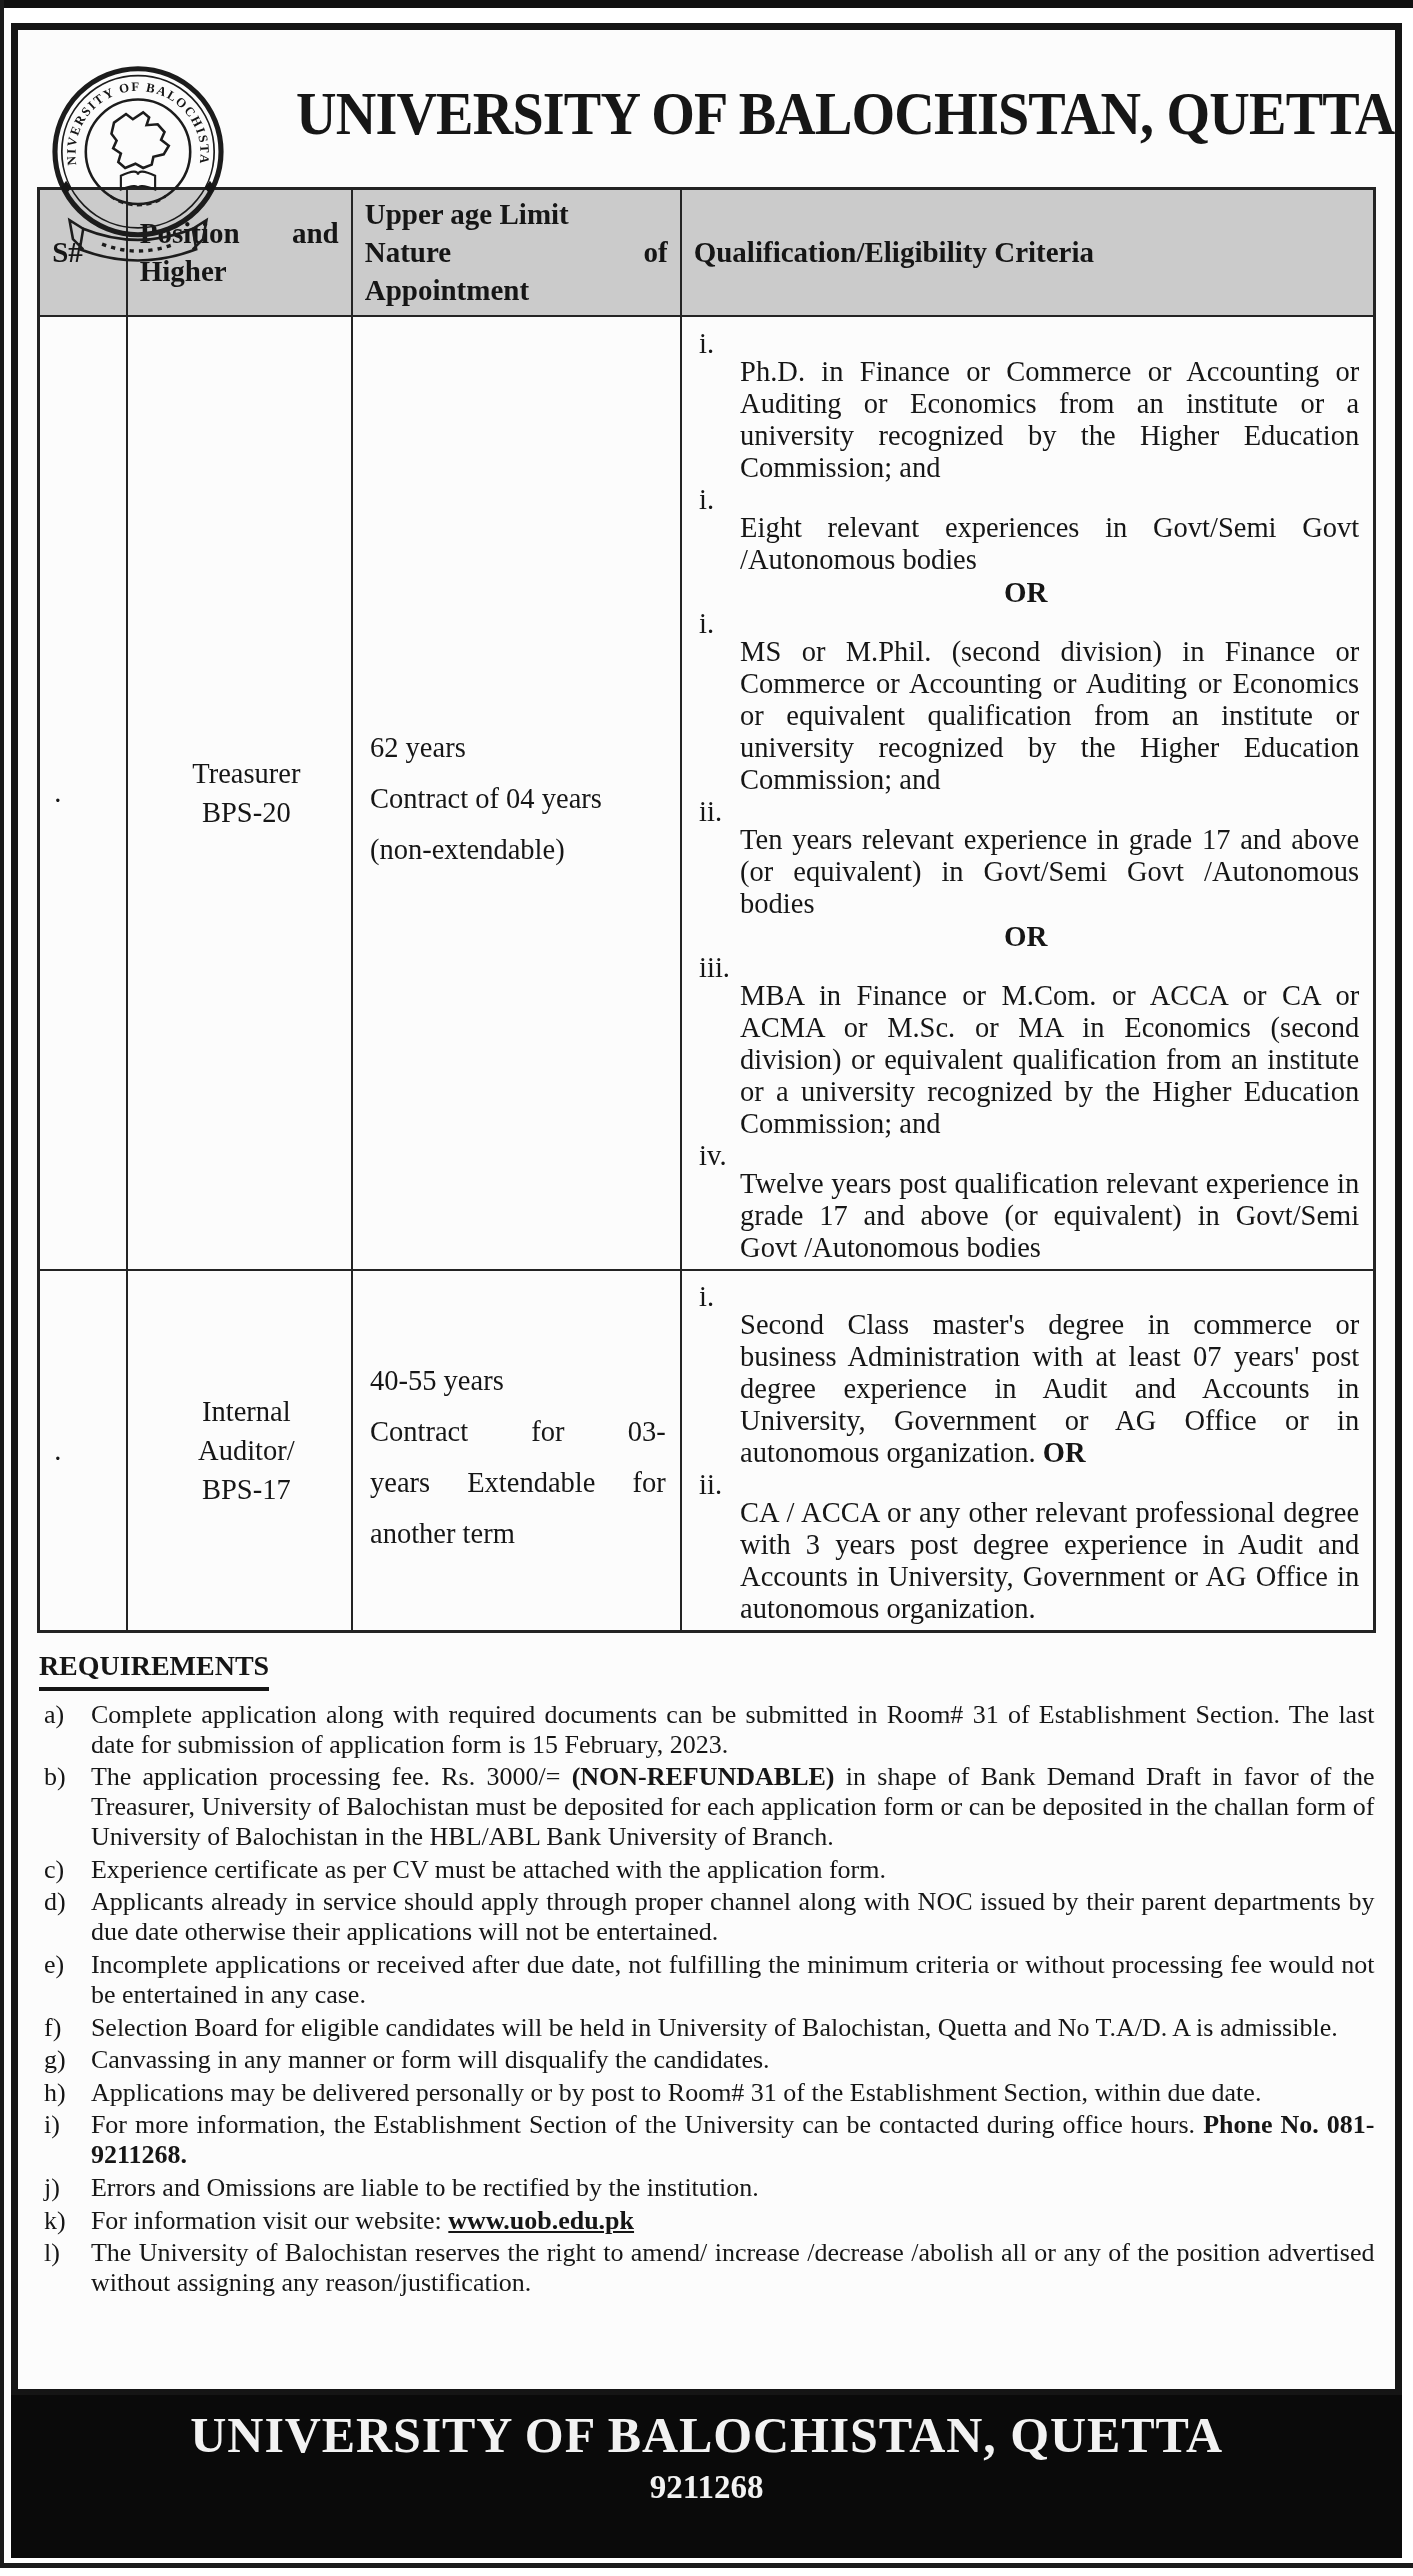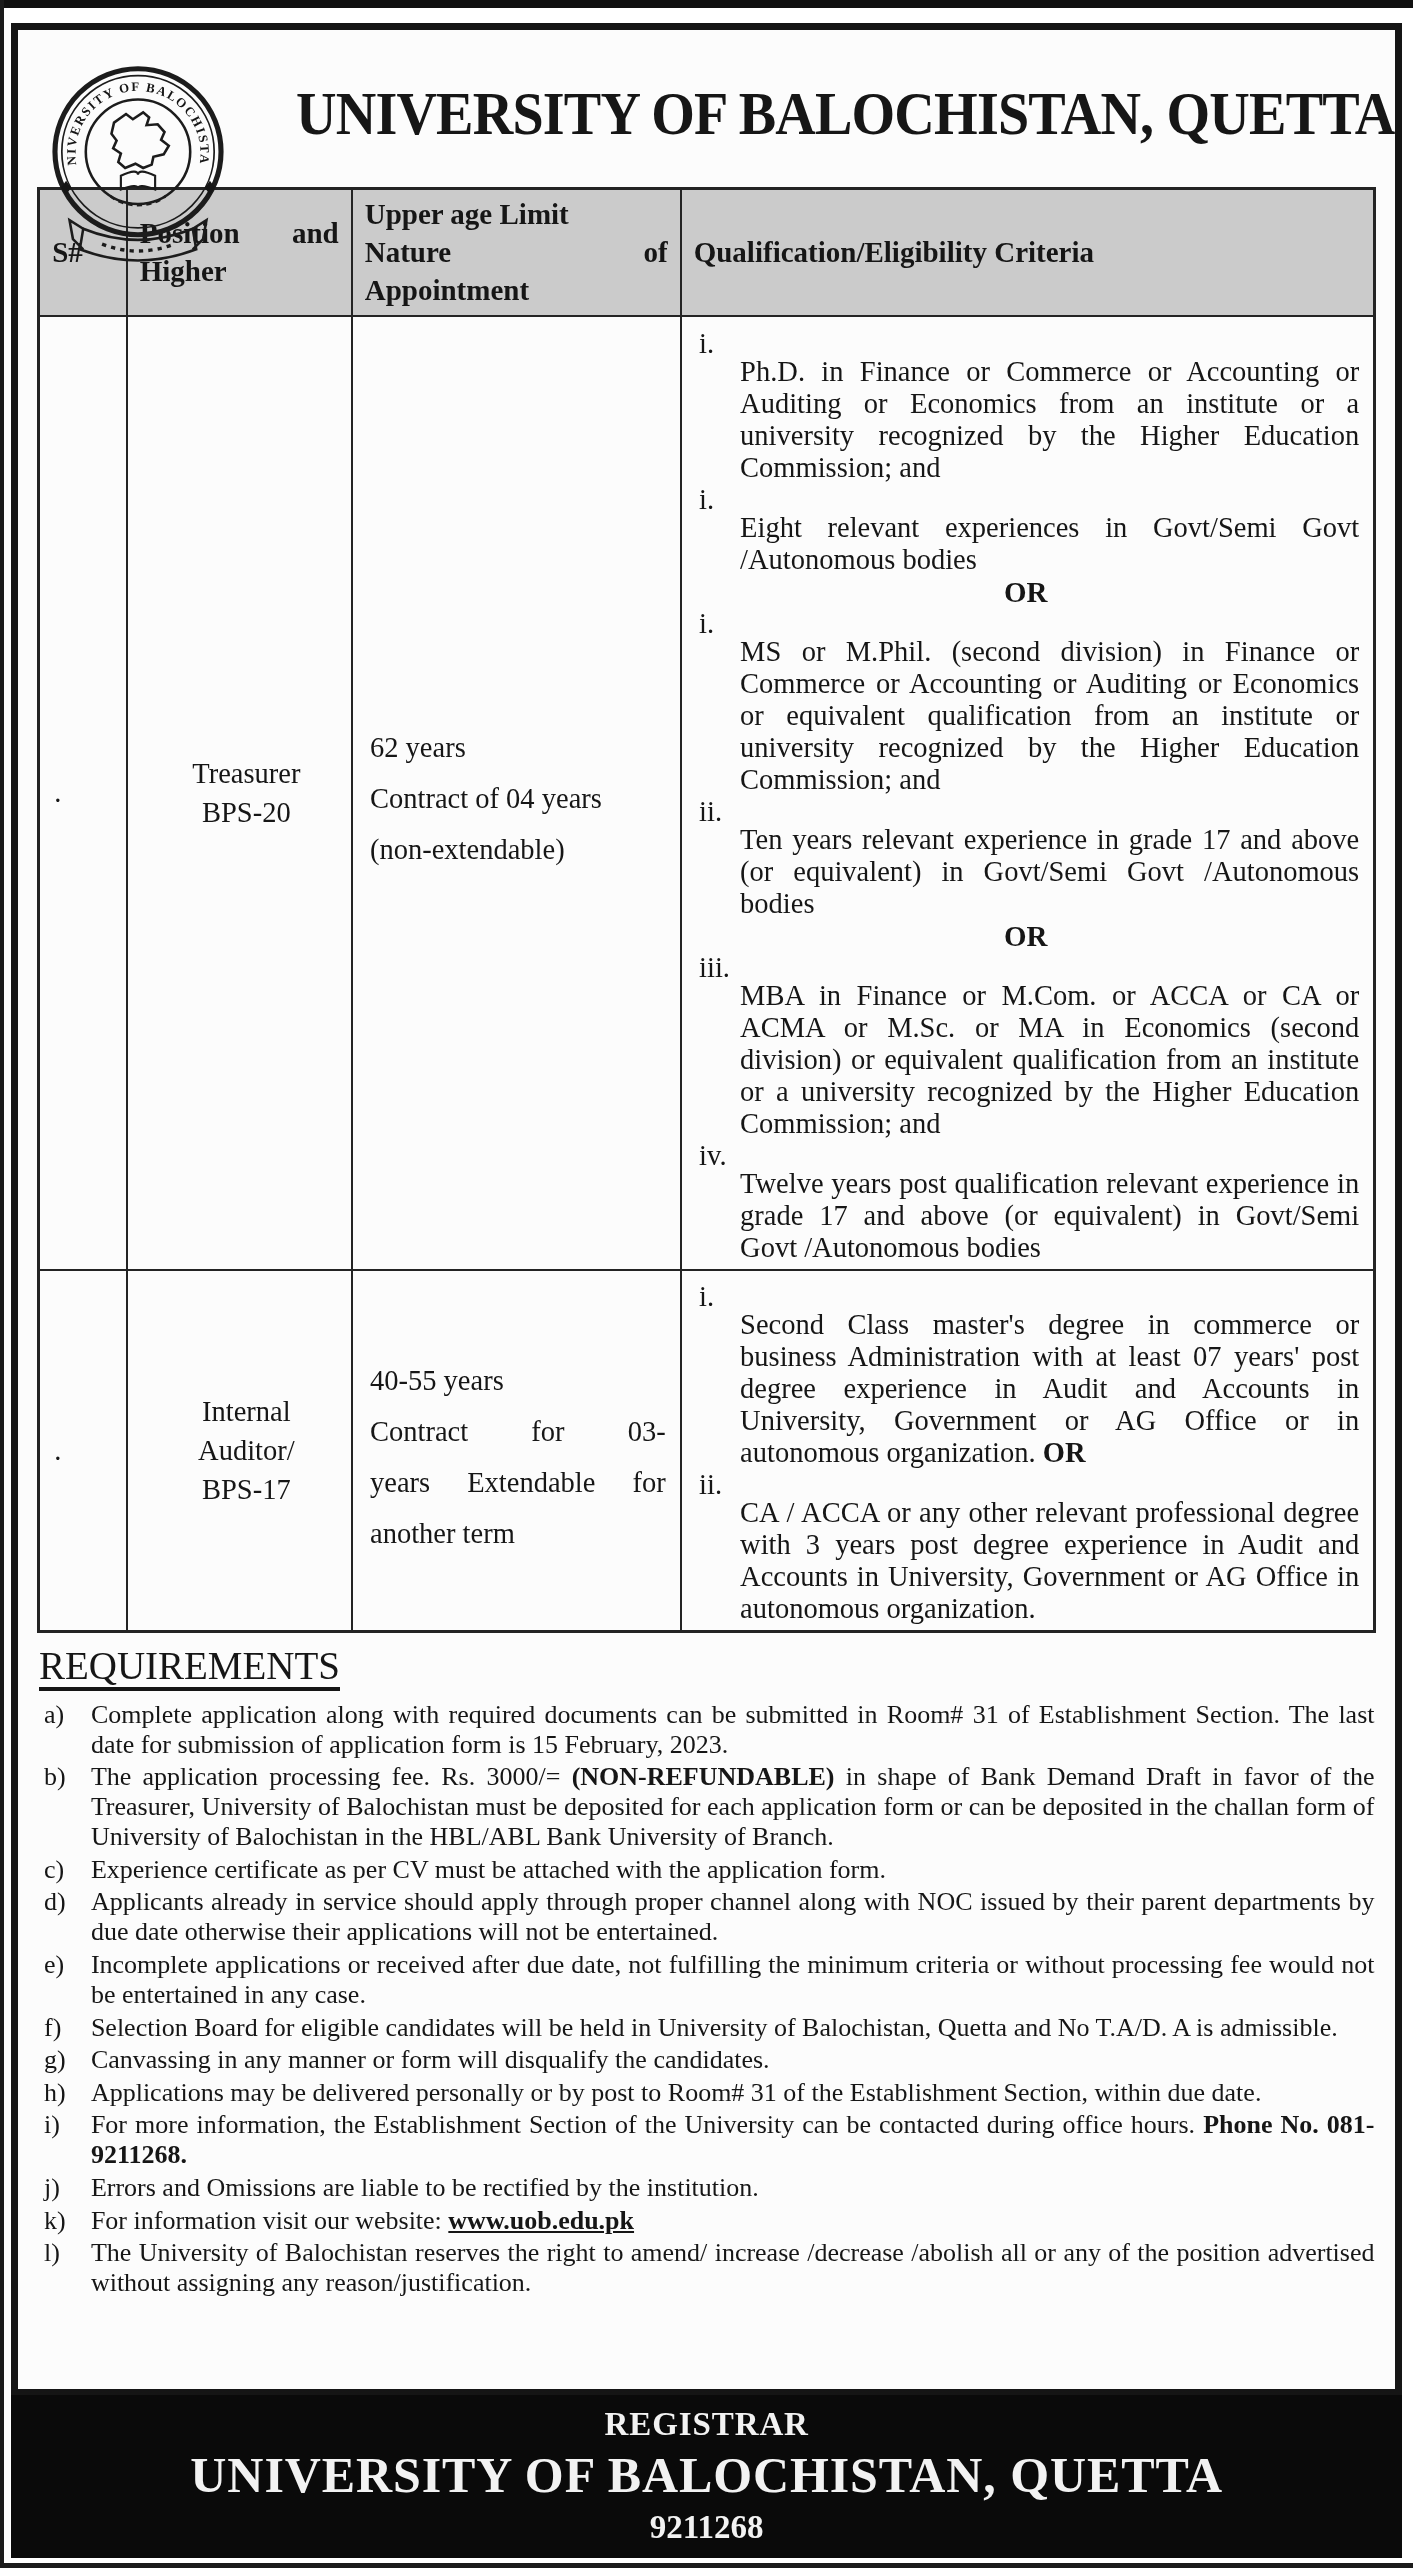--- a/index.html
+++ b/index.html
@@ -62,21 +62,21 @@
   .c-qual{vertical-align:top;padding:10.4px 14px 5.2px 10.4px;}
   .q-item{display:flex;}
   .q-num{flex:0 0 48px;padding-left:7px;line-height:32px;}
   .q-text{flex:1;text-align:justify;line-height:32px;margin-top:28px;}
   .q-text b{font-weight:bold;}
   .or-line{text-align:center;font-weight:bold;line-height:32px;font-size:29px;}
 
   
   .req-head{
     display:inline-block;margin:14px 0 8.6px 1.7px;
-    font-size:39px;font-weight:normal;line-height:38px;
+    font-size:28px;font-weight:bold;line-height:38px;
     border-bottom:4.3px solid var(--ink);padding-bottom:1.7px;
   }
   .req-list{list-style:none;margin:0 1.7px;}
   .req-item{display:flex;margin-bottom:2.6px;}
   .req-label{flex:0 0 52px;font-size:26px;line-height:30px;padding-left:5.2px;}
   .req-text{flex:1;font-size:26px;line-height:30px;text-align:justify;}
   .seg-b{font-weight:bold;}
   .seg-u{text-decoration:underline;font-weight:bold;}
 
   
@@ -275,17 +275,16 @@
       </li>
       <li class="req-item">
         <span class="req-label">l)</span>
         <span class="req-text"><span class="">The University of Balochistan reserves the right to amend/ increase /decrease /abolish all or any of the position advertised without assigning any reason/justification.</span></span>
       </li>
     </ol>
 
 </div>
 
 <footer class="footerbar">
-  <div class="footer-l1">REGISTRAR</div>
   <div class="footer-l2">UNIVERSITY OF BALOCHISTAN, QUETTA</div>
   <div class="footer-l3">9211268</div>
 </footer>
 
 
 </body></html>

